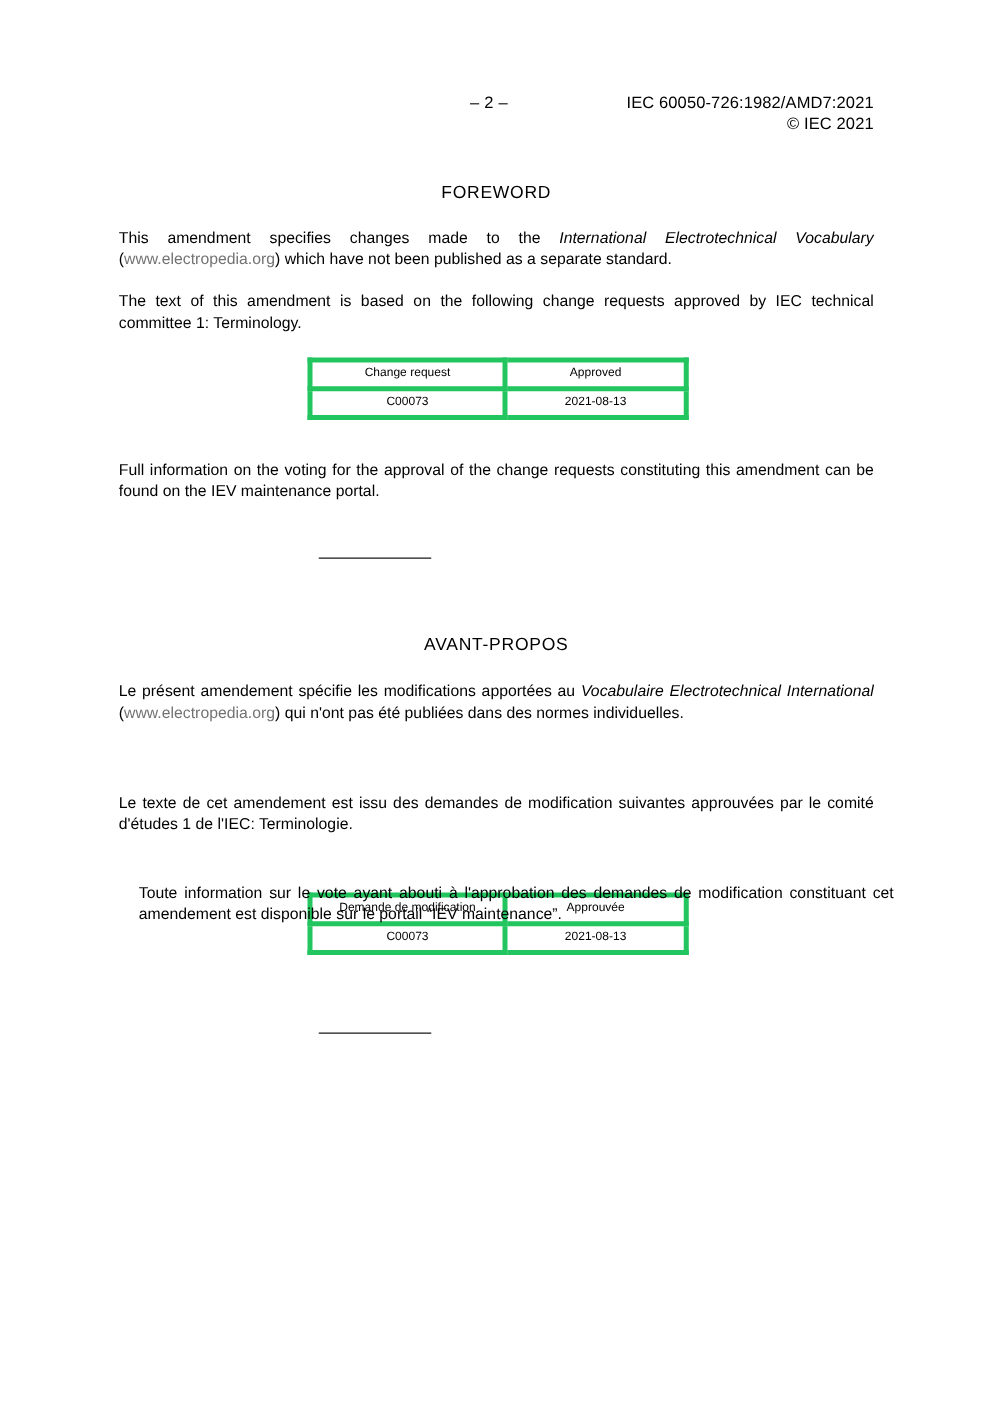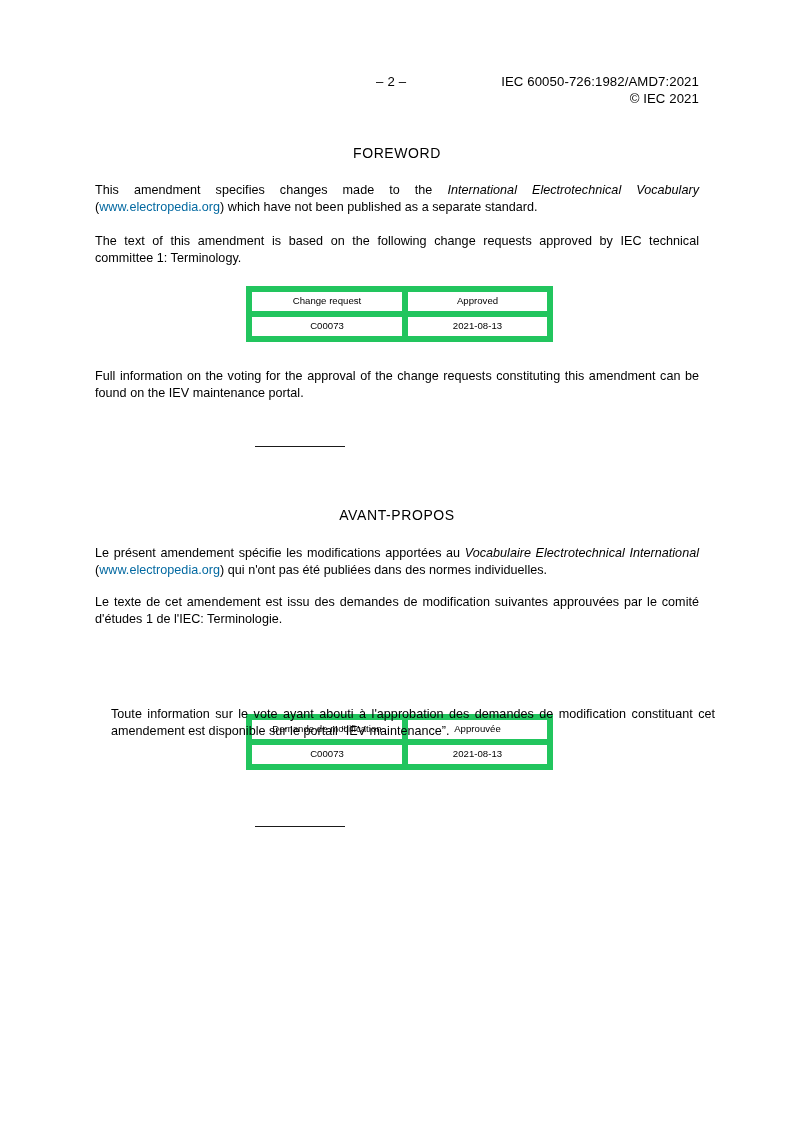--- a/index.html
+++ b/index.html
@@ -79,34 +79,34 @@
     margin: 0;
     font-size: 12.6px;
     line-height: 16.6px;
     text-align: justify;
     text-justify: inter-word;
     letter-spacing: 0.02px;
   }
 
   .it { font-style: italic; margin-top: 16px; }
   .lnk {
-    color: #0369a1;
+    color: #737373;
     text-decoration: none;
   }
 
   
   .req-table {
     position: absolute;
     left: 151px;     
     width: 301px;
     border-collapse: collapse;
     table-layout: fixed;
   }
   .req-table td, .req-table th {
-    border: 6px solid #22c55e;
+    border: 4px solid #22c55e;
     text-align: center;
     font-size: 9.6px;
     font-weight: 400;
     line-height: 12px;
     padding: 3px 2px 4px 2px;
     letter-spacing: 0.02px;
   }
   .req-table col.c1 { width: 156px; }
   .req-table col.c2 { width: 145px; }
 
@@ -164,21 +164,21 @@
   </div>
 
   <div class="rule" style="top:446px;"></div>
 
   <div class="content">
 
     <h1 class="section-title abs" style="top:507px;">AVANT-PROPOS</h1>
 
     <p class="body-text abs" style="top:545px;"><span>Le présent amendement spécifie les modifications apportées au </span><span class="it">Vocabulaire Electrotechnical International</span><span> (</span><a class="lnk" href="#">www.electropedia.org</a><span>) qui n'ont pas été publiées dans des normes individuelles.</span></p>
 
-    <p class="body-text abs" style="top:594px;">Le texte de cet amendement est issu des demandes de modification suivantes approuvées par le comité d'études 1 de l'IEC: Terminologie.</p>
+    <p class="body-text abs" style="top:634px;">Le texte de cet amendement est issu des demandes de modification suivantes approuvées par le comité d'études 1 de l'IEC: Terminologie.</p>
 
     <table class="req-table" style="top:680px;margin-top:34px;">
       <colgroup>
           <col class="c1">
           <col class="c2">
         </colgroup>
       <thead>
         <tr>
           <th>Demande de modification</th>
           <th>Approuvée</th>

